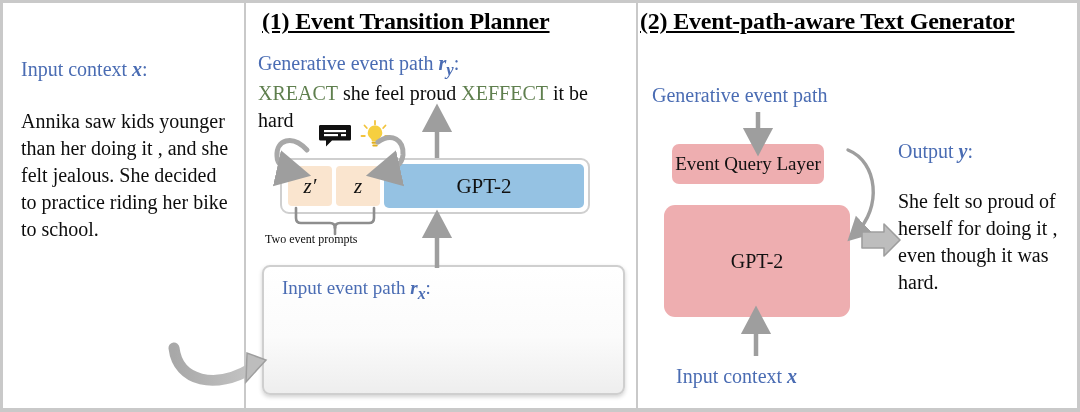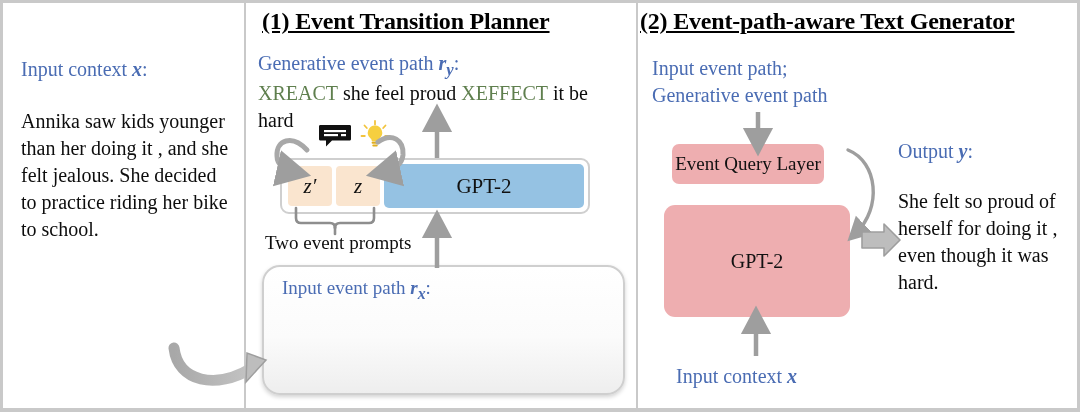--- a/index.html
+++ b/index.html
@@ -96,28 +96,28 @@
   .prompt-z2 { left: 336px; }
   .gpt2-blue {
     position: absolute;
     left: 384px; top: 164px;
     width: 200px; height: 44px;
     background: #95c2e3;
     border-radius: 5px;
     display: flex; align-items: center; justify-content: center;
     font-size: 21px; color: #111;
   }
-  #two-prompts-label { position: absolute; left: 265px; top: 232px; font-size: 19px; color: #0d0d0d; }
+  #two-prompts-label { position: absolute; left: 265px; top: 232px; font-size: 12px; color: #0d0d0d; }
 
   .event-path-card {
     position: absolute;
     left: 262px; top: 265px;
     width: 363px; height: 130px;
     border: 2px solid #cfcfcf;
-    border-radius: 18px;
+    border-radius: 8px;
     background: linear-gradient(180deg,#ffffff 0%,#fbfbfb 55%,#eeeeee 100%);
     box-shadow: 0 2px 4px rgba(0,0,0,0.18);
     box-sizing: border-box;
   }
   #input-path-label { position: absolute; left: 18px; top: 10px; font-size: 19px; }
   #input-path-text  { position: absolute; left: 18px; top: 40px; width: 330px; font-size: 19px; line-height: 26px; }
 
   
   #right-title { left: 640px; top: 8px; }
   #right-input-label { position: absolute; left: 652px; top: 55px; line-height: 27px; }
@@ -203,21 +203,21 @@
     <path d="M15 5.5 a7.2 7.2 0 0 1 4.6 12.7 c-1 .9 -1.3 1.8 -1.4 2.8 h-6.4 c-.1 -1 -.4 -1.9 -1.4 -2.8 A7.2 7.2 0 0 1 15 5.5 Z" fill="#f6cf3f"></path>
     <rect x="11.6" y="21.6" width="6.8" height="2.2" rx="1" fill="#e0ae1f"></rect>
     <rect x="12.3" y="24.6" width="5.4" height="2.0" rx="1" fill="#e0ae1f"></rect>
   </svg>
 
   <div class="panel panel-right"></div>
 
   <div id="right-title" class="panel-title">(2) Event-path-aware Text Generator</div>
 
   <div id="right-input-label" class="blue-label">
-    <span>Input event path;</span><br>
+    <br>
     <span>Generative event path</span>
   </div>
 
   <div class="eql-box">Event Query Layer</div>
   <div class="gpt2-pink">GPT-2</div>
   <div id="right-bottom-label" class="blue-label"><span>Input context</span> <span class="mathvar">x</span></div>
 
   <div id="output-label" class="blue-label"><span>Output</span> <span class="mathvar">y</span><span>:</span></div>
   <div id="output-text" class="body-text">She felt so proud of herself for doing it , even though it was hard.</div>
 

